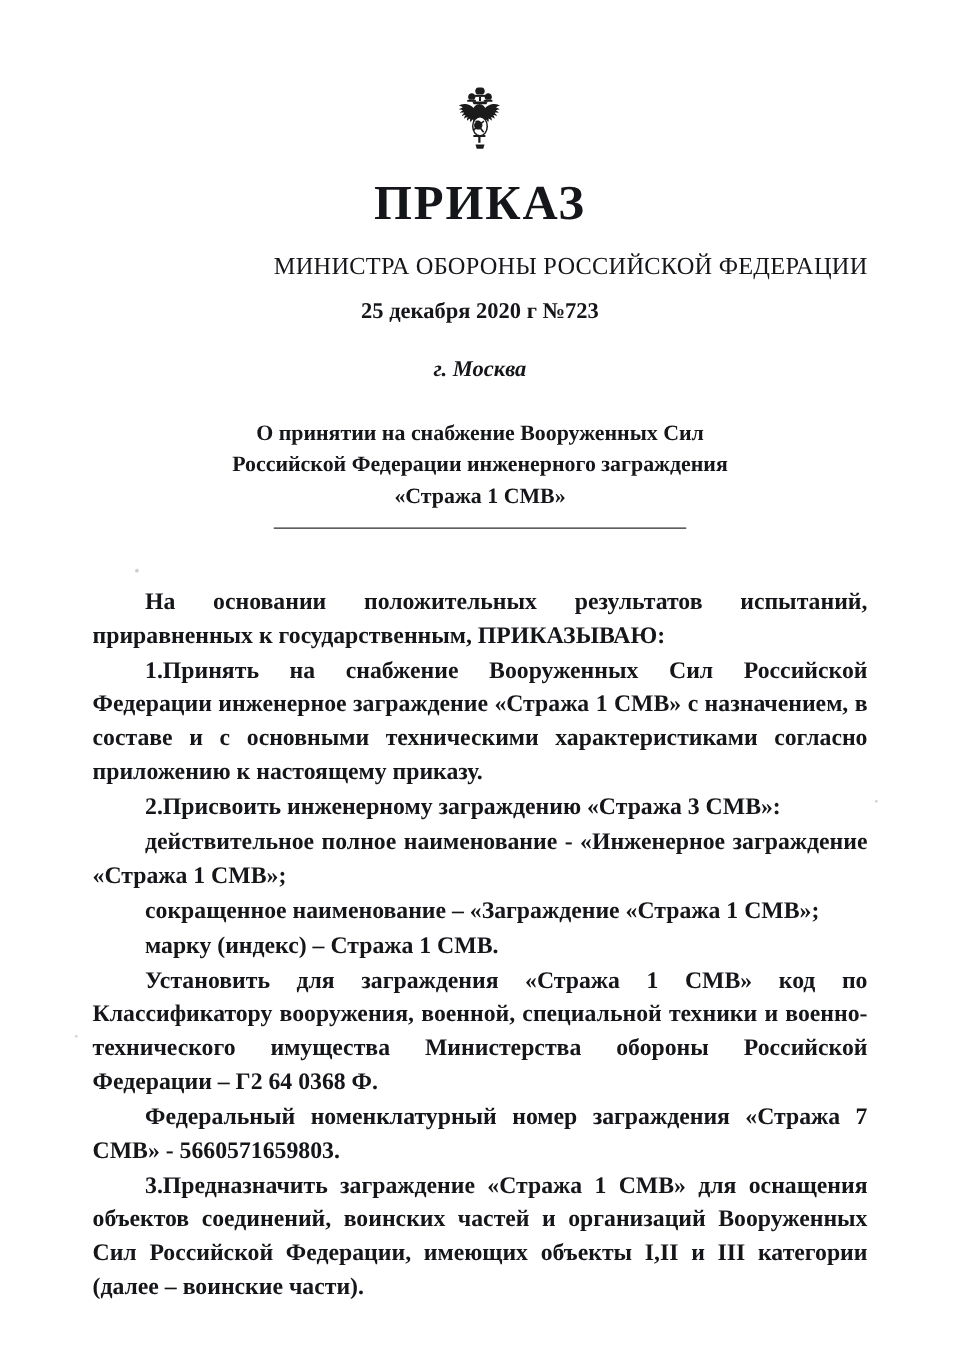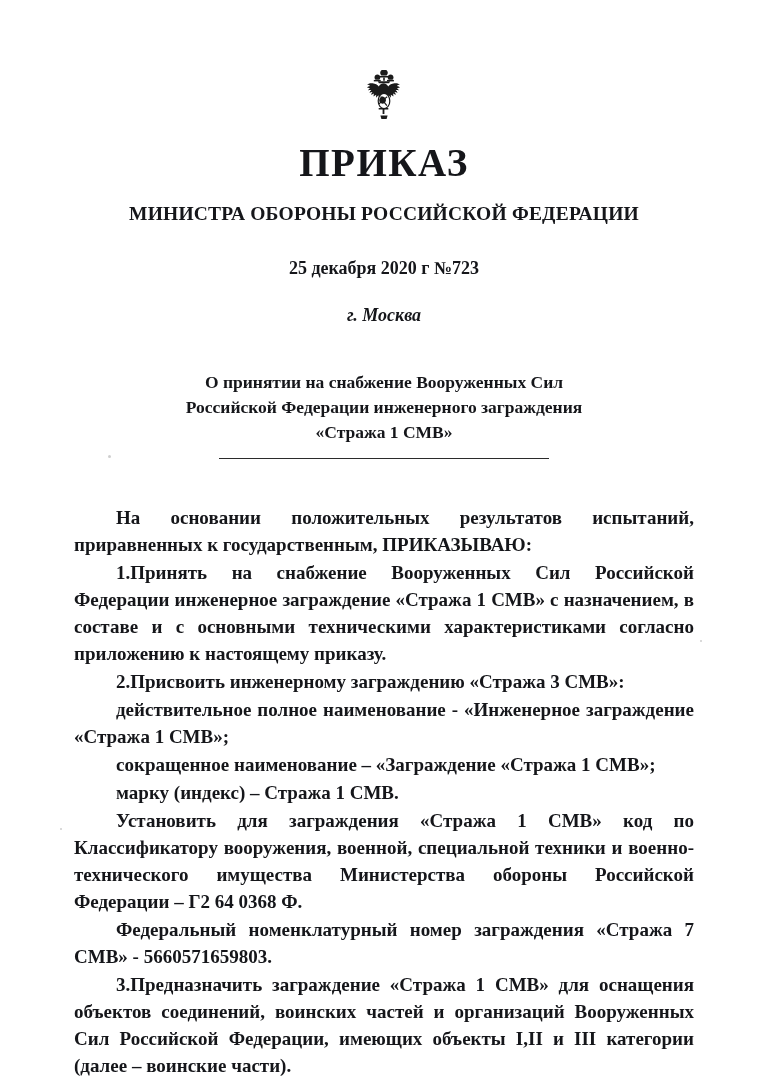--- a/index.html
+++ b/index.html
@@ -40,46 +40,46 @@
   
   .doc-title {
     text-align: center;
     font-size: 39px;
     font-weight: bold;
     letter-spacing: 1.5px;
     margin: 16px 0 0 0;
     line-height: 1.1;
   }
   .doc-subtitle {
-    text-align: center;
+    text-align: right;
     font-size: 19.5px;
-    font-weight: bold;
+    font-weight: normal;
     margin: 18px 0 0 0;
     letter-spacing: 0.2px;
   }
   .doc-date {
     text-align: center;
     font-size: 18px;
     font-weight: bold;
-    margin: 33px 0 0 0;
+    margin: 13px 0 0 0;
   }
   .doc-city {
     text-align: center;
     font-size: 18px;
     font-weight: bold;
     margin: 26px 0 0 0;
     font-style: italic;
   }
 
   .doc-about {
     text-align: center;
     font-size: 17.5px;
     font-weight: bold;
     line-height: 1.42;
-    margin: 44px auto 0 auto;
+    margin: 28px auto 0 auto;
     width: 420px;
   }
 
   .divider {
     width: 330px;
     height: 0;
     border-top: 1.3px solid #2b2b2b;
     margin: 14px auto 0 auto;
   }
 

